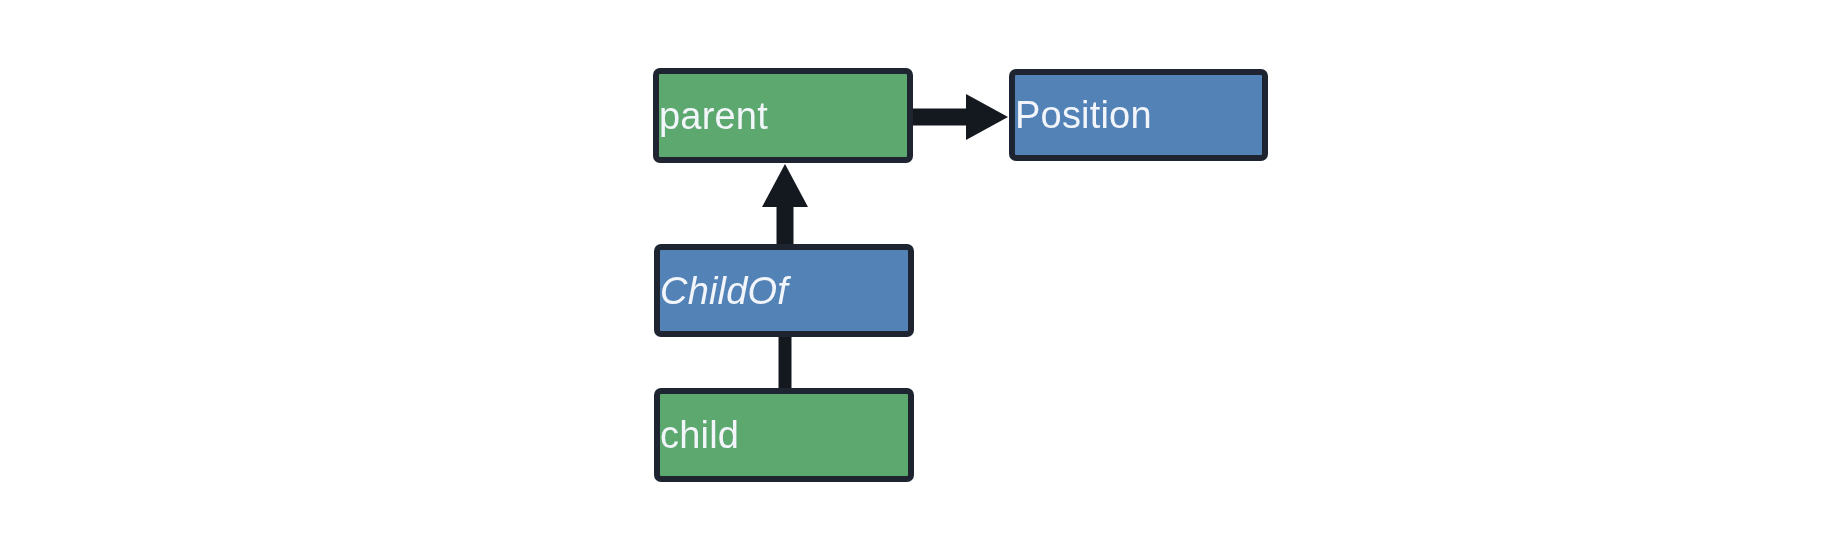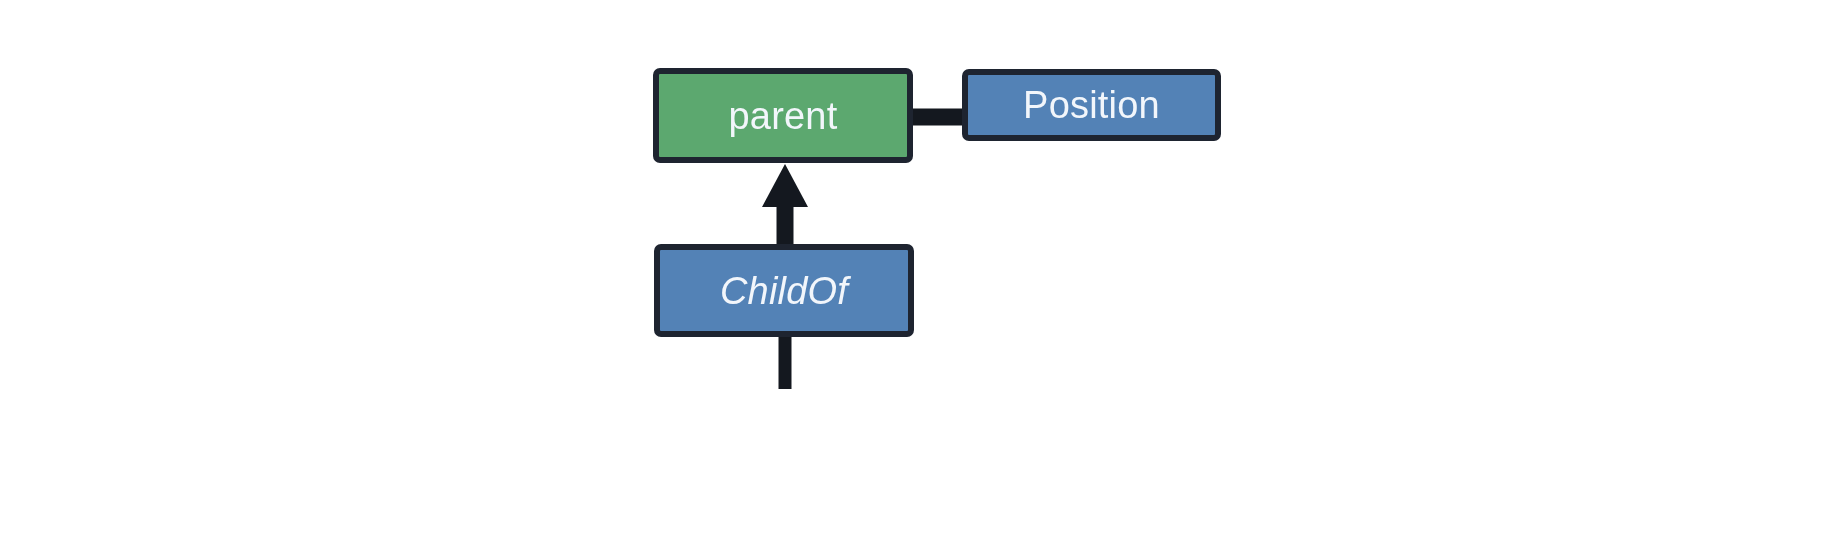--- a/index.html
+++ b/index.html
@@ -15,21 +15,21 @@
     overflow: hidden;
     font-family: "Liberation Sans", sans-serif;
   }
   .node {
     position: absolute;
     box-sizing: border-box;
     border: 6px solid #1e2430;
     border-radius: 7px;
     display: flex;
     align-items: center;
-    justify-content: center;
+    justify-content: flex-start;
     color: #f2f6fb;
     font-size: 38px;
     font-weight: 400;
     letter-spacing: 0.2px;
     line-height: 1;
     user-select: none;
   }
   .node.entity { background: #5ca86f; }
   .node.relationship { background: #5382b6; }
   .node-label { pointer-events: none; }
@@ -61,22 +61,25 @@
 
     <g>
       <line x1="785" y1="389" x2="785" y2="336" stroke="#14181f" stroke-width="13"></line>
     </g>
   </svg>
 
   <div class="node entity" style="left:653px; top:68px; width:260px; height:95px;">
     <span class="node-label">parent</span>
   </div>
 
-  <div class="node relationship" style="left:962px; top:69px; width:259px; height:72px;">
+  <div class="node relationship" style="left:1009px; top:69px; width:259px; height:92px;">
     <span class="node-label">Position</span>
   </div>
 
   <div class="node relationship" style="left:654px; top:244px; width:260px; height:93px;font-style:italic;">
     <span class="node-label">ChildOf</span>
   </div>
 
+  <div class="node entity" style="left:654px; top:388px; width:260px; height:94px;">
+    <span class="node-label">child</span>
+  </div>
 
 </div>
 
 </body></html>

